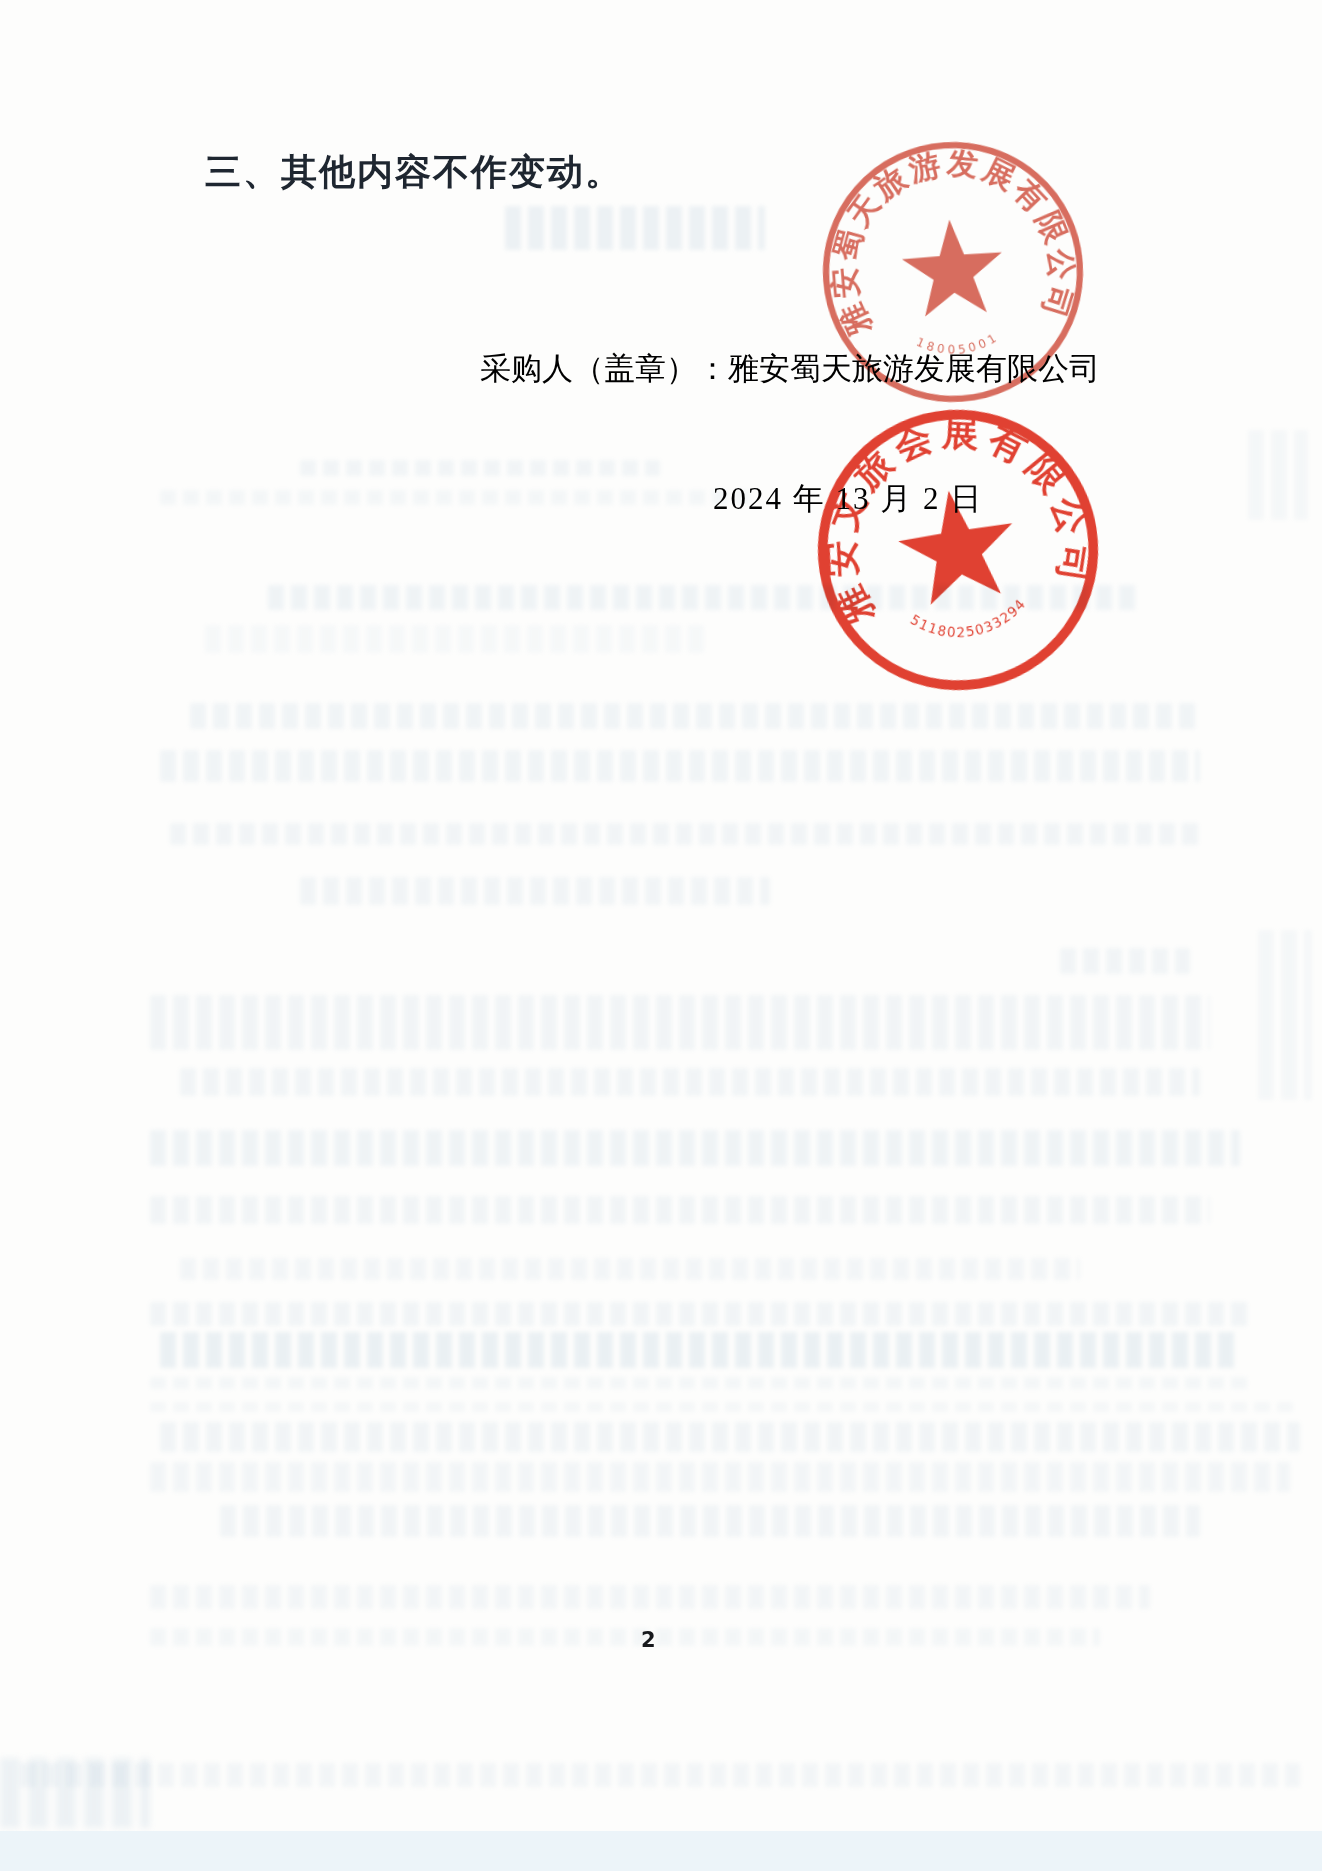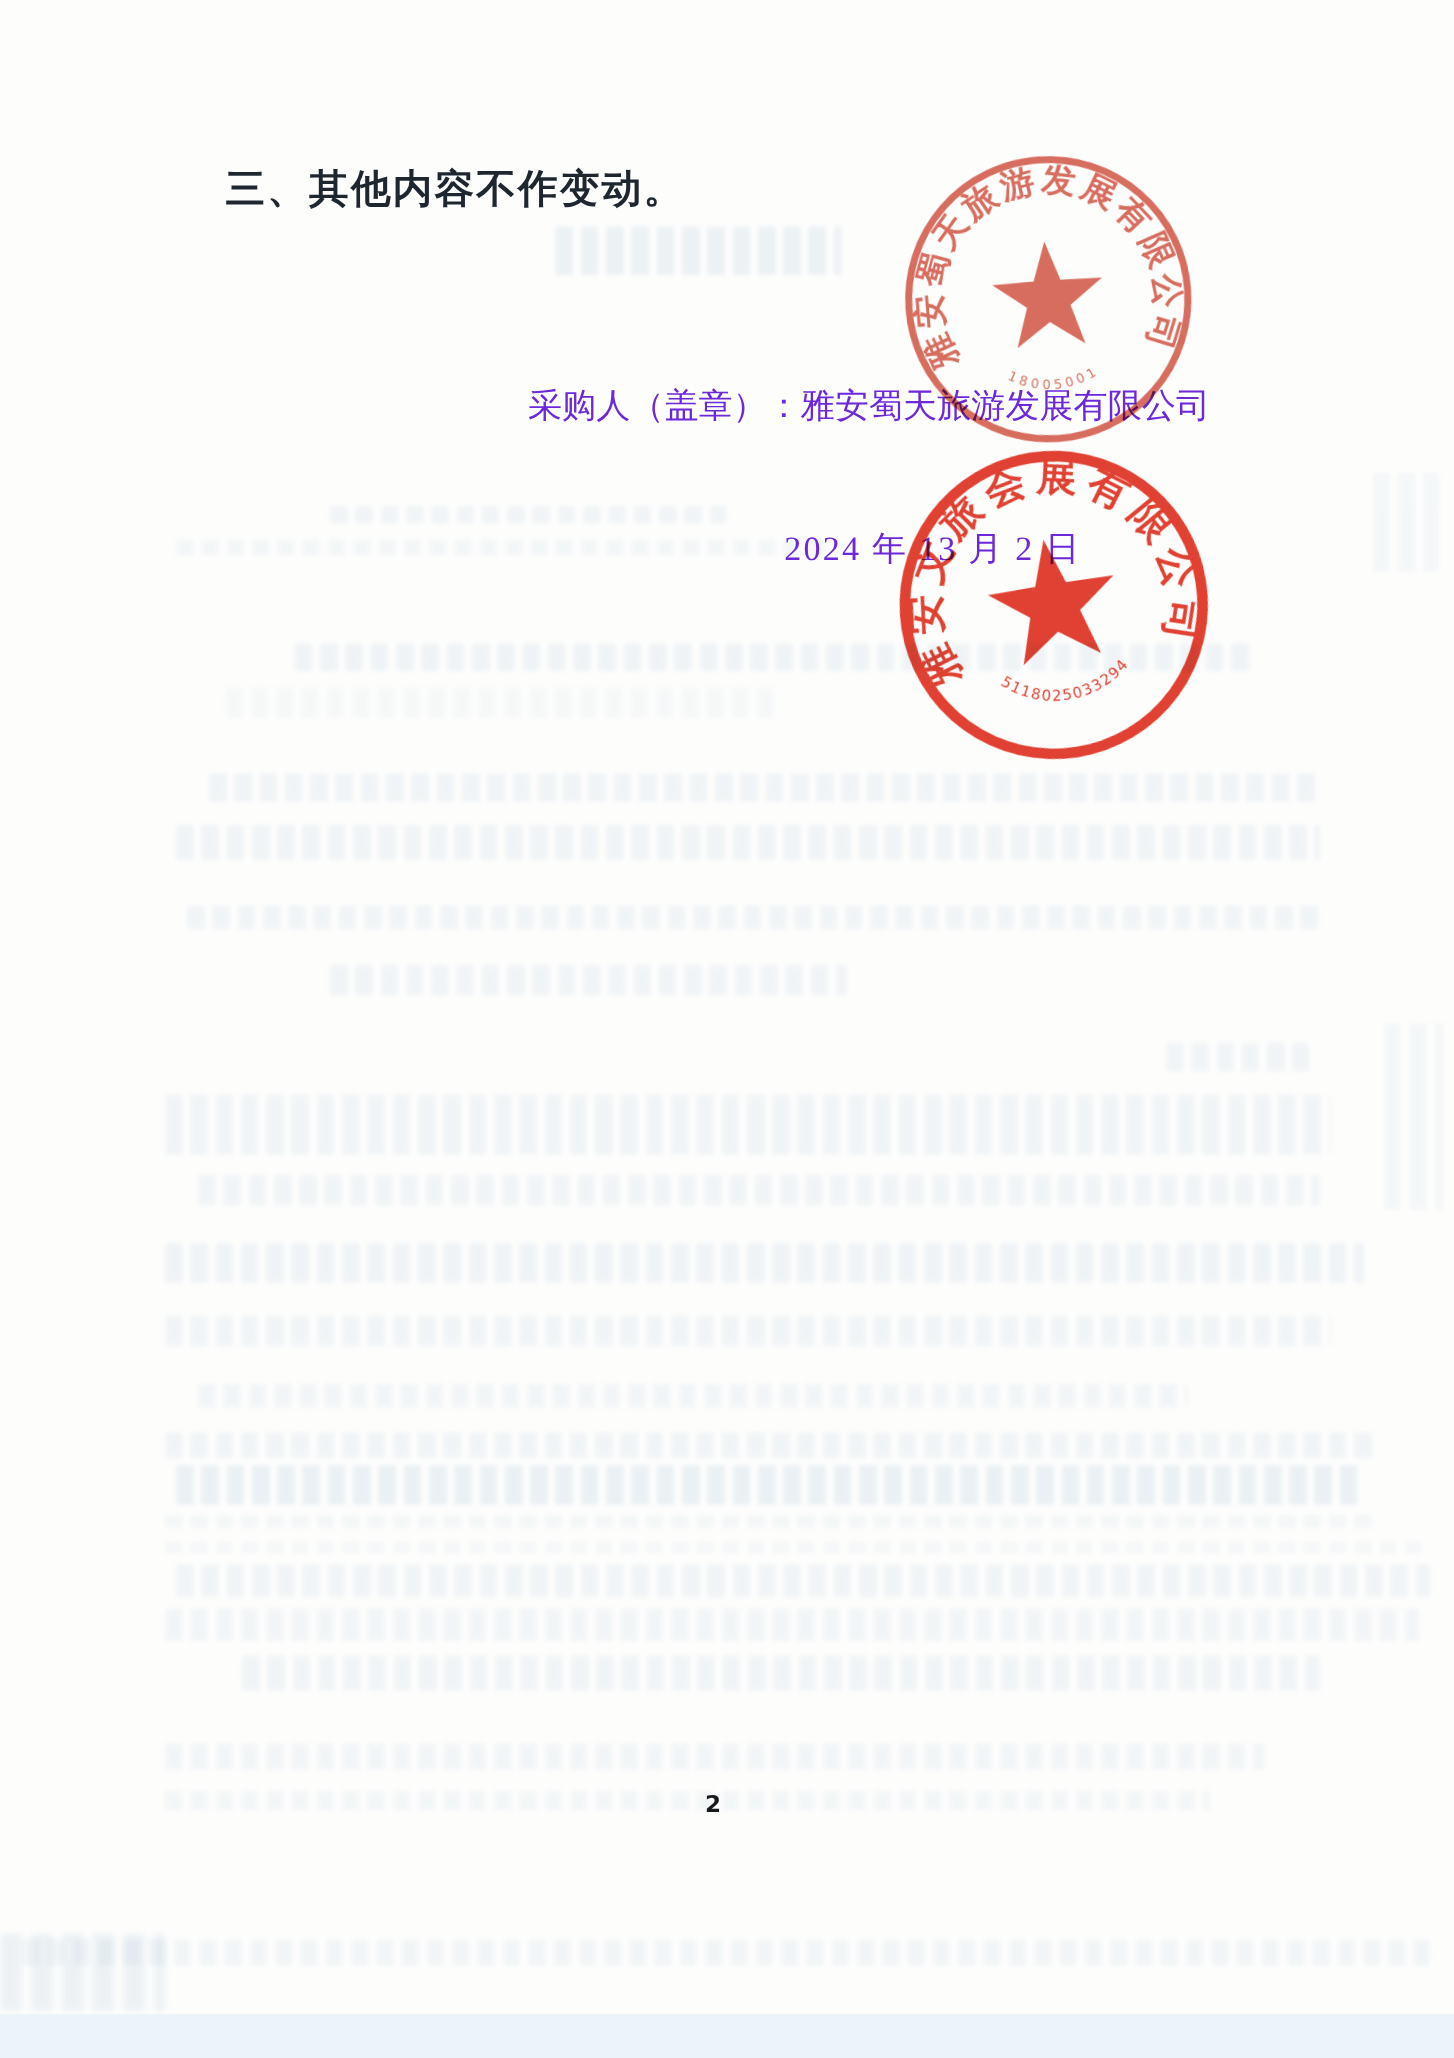--- a/index.html
+++ b/index.html
@@ -11,21 +11,21 @@
     font-family:"Liberation Serif","DejaVu Serif",serif;
   }
   
   .heading{
     position:absolute;left:205px;top:124px;
     font-size:36px;font-weight:bold;letter-spacing:2px;
     color:#1e2630;white-space:nowrap;margin-top:24px;
   }
   .sign-line{
     position:absolute;white-space:nowrap;
-    font-size:31px;color:#6d28d9;letter-spacing:0px;
+    font-size:31px;color:#000000;letter-spacing:0px;
   }
   .line-purchaser{left:480px;top:348px;}
   .line-agency{left:507px;top:416px;}
   .line-date{left:713px;top:478px;letter-spacing:2px;}
   .page-number{
     position:absolute;left:641px;top:1628px;
     font-family:"DejaVu Sans","Liberation Sans",sans-serif;
     font-size:21px;font-weight:bold;color:#17191d;
   }
   

